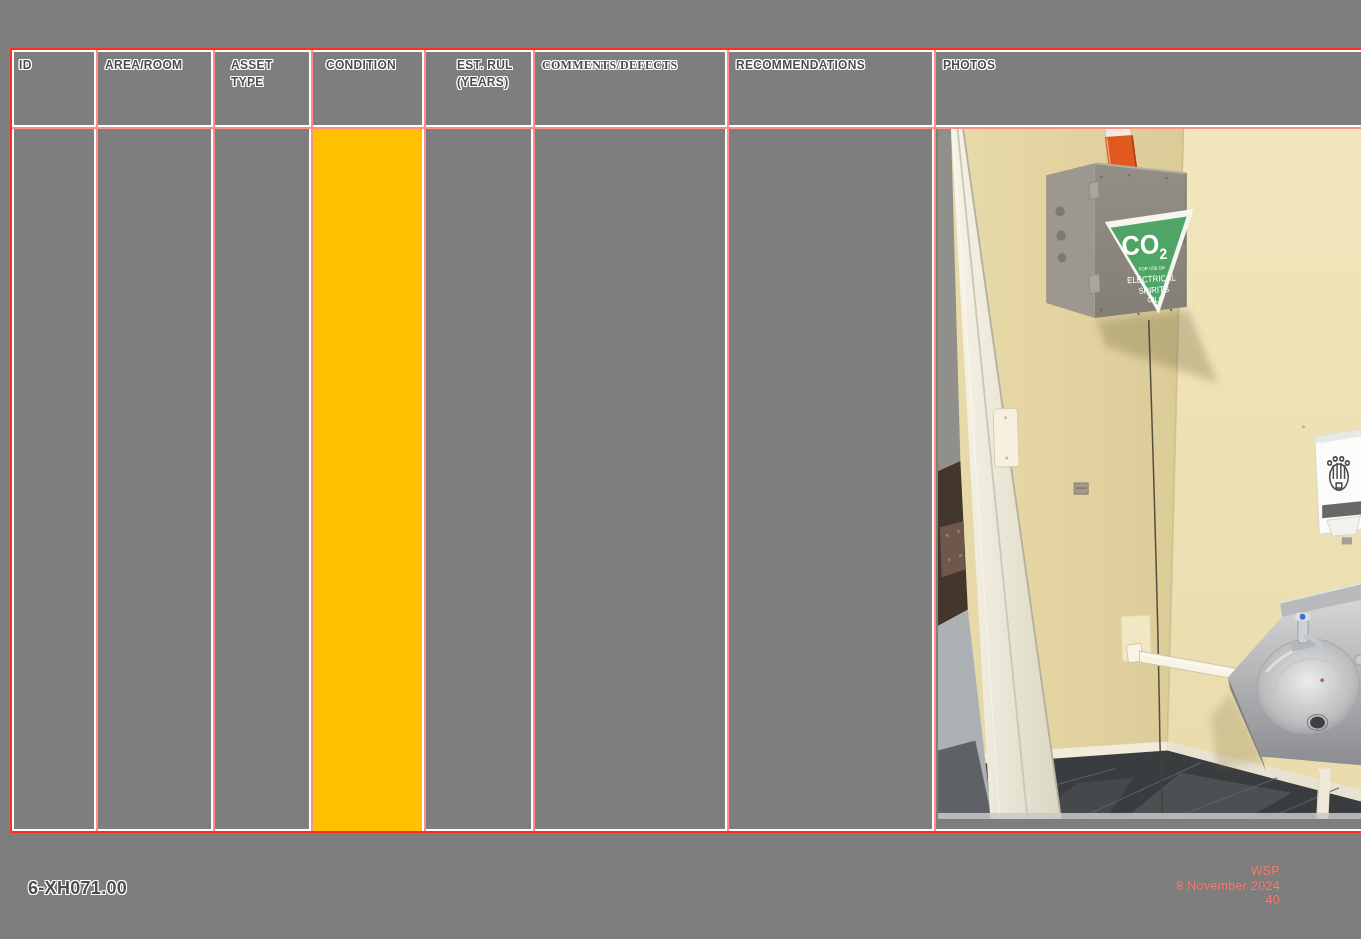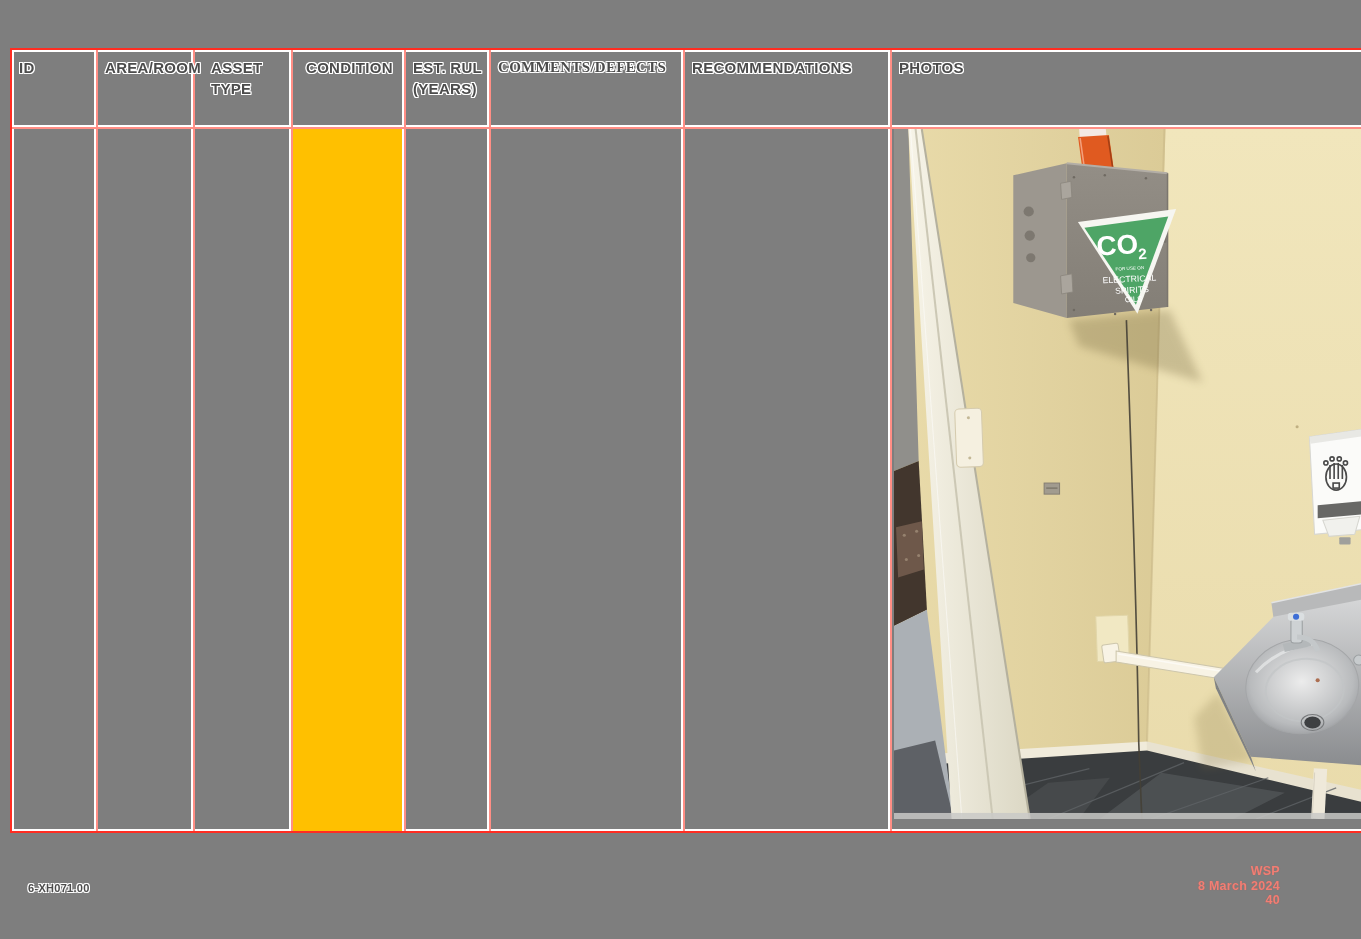--- a/index.html
+++ b/index.html
@@ -10,41 +10,41 @@
   
   .ctable{position:absolute;left:10px;top:48px;width:1358px;height:785px;
           border:2px solid #ff2d22;box-shadow:inset 0 0 0 2px #ffffff;
           display:flex;flex-direction:column;box-sizing:border-box;}
   .hrow{display:flex;height:77px;border-bottom:2px solid #ff8e85;
         box-shadow:inset 0 -2px 0 #ffffff;box-sizing:content-box;}
   .brow{display:flex;flex:1;}
   .cell{box-sizing:border-box;border-right:2px solid #ff8e85;
         box-shadow:inset -2px 0 0 #ffffff;position:relative;}
   .cell:last-child{border-right:none;box-shadow:none;}
-  .hcell{padding:7px 4px 0 7px;font-weight:bold;font-size:15px;line-height:1.4;
+  .hcell{padding:7px 4px 0 7px;font-weight:bold;font-size:12px;line-height:1.4;
          letter-spacing:.3px;color:#4c4c4c;
          text-shadow:-1px -1px 0 #fff,1px -1px 0 #fff,-1px 1px 0 #fff,1px 1px 0 #fff,
                      -1px 0 0 #fff,1px 0 0 #fff,0 -1px 0 #fff,0 1px 0 #fff;}
   .c-id{width:86px;flex:none;}
-  .c-area{width:97px;flex:none;}
+  .c-area{width:117px;flex:none;}
   .c-asset{width:98px;flex:none;padding-left:16px;}
   .c-cond{width:113px;flex:none;padding-left:13px;}
-  .c-rul{width:85px;flex:none;}
+  .c-rul{width:85px;flex:none;margin-left:24px;}
   .c-comm{width:194px;flex:none;font-family:Liberation Serif, serif;}
   .c-reco{width:207px;flex:none;}
   .c-photo{flex:1;}
   .photo-wrap{position:absolute;left:2px;right:0;top:0;bottom:12px;overflow:hidden;}
   .photo-wrap svg{width:100%;height:100%;display:block;}
 
   
-  .foot-left{position:absolute;left:28px;top:878px;font-size:11px;font-weight:bold;
+  .foot-left{position:absolute;left:28px;top:878px;font-size:18px;font-weight:bold;
              color:#4c4c4c;letter-spacing:.3px;line-height:20px;
              text-shadow:-1px -1px 0 #fff,1px -1px 0 #fff,-1px 1px 0 #fff,1px 1px 0 #fff;}
   .foot-right{position:absolute;right:81px;top:864px;text-align:right;font-size:12.5px;
-              font-weight:bold;line-height:14.5px;color:#ef7f75;letter-spacing:.3px;
+              font-weight:normal;line-height:14.5px;color:#ef7f75;letter-spacing:.3px;
               text-shadow:0 0 1px rgba(205,70,58,.55);}
 </style>
 </head>
 <body>
 
 <div class="page">
 
   <div class="ctable">
     <div class="hrow">
       <div class="cell hcell c-id">ID</div>
@@ -247,17 +247,17 @@
         </div>
       </div>
     </div>
   </div>
 
   <div class="foot-left">
     <div>6-XH071.00</div>
   </div>
   <div class="foot-right">
     <div>WSP</div>
-    <div>8 March 2024</div>
+    <div>8 November 2024</div>
     <div>40</div>
   </div>
 
 </div>
 
 </body></html>

